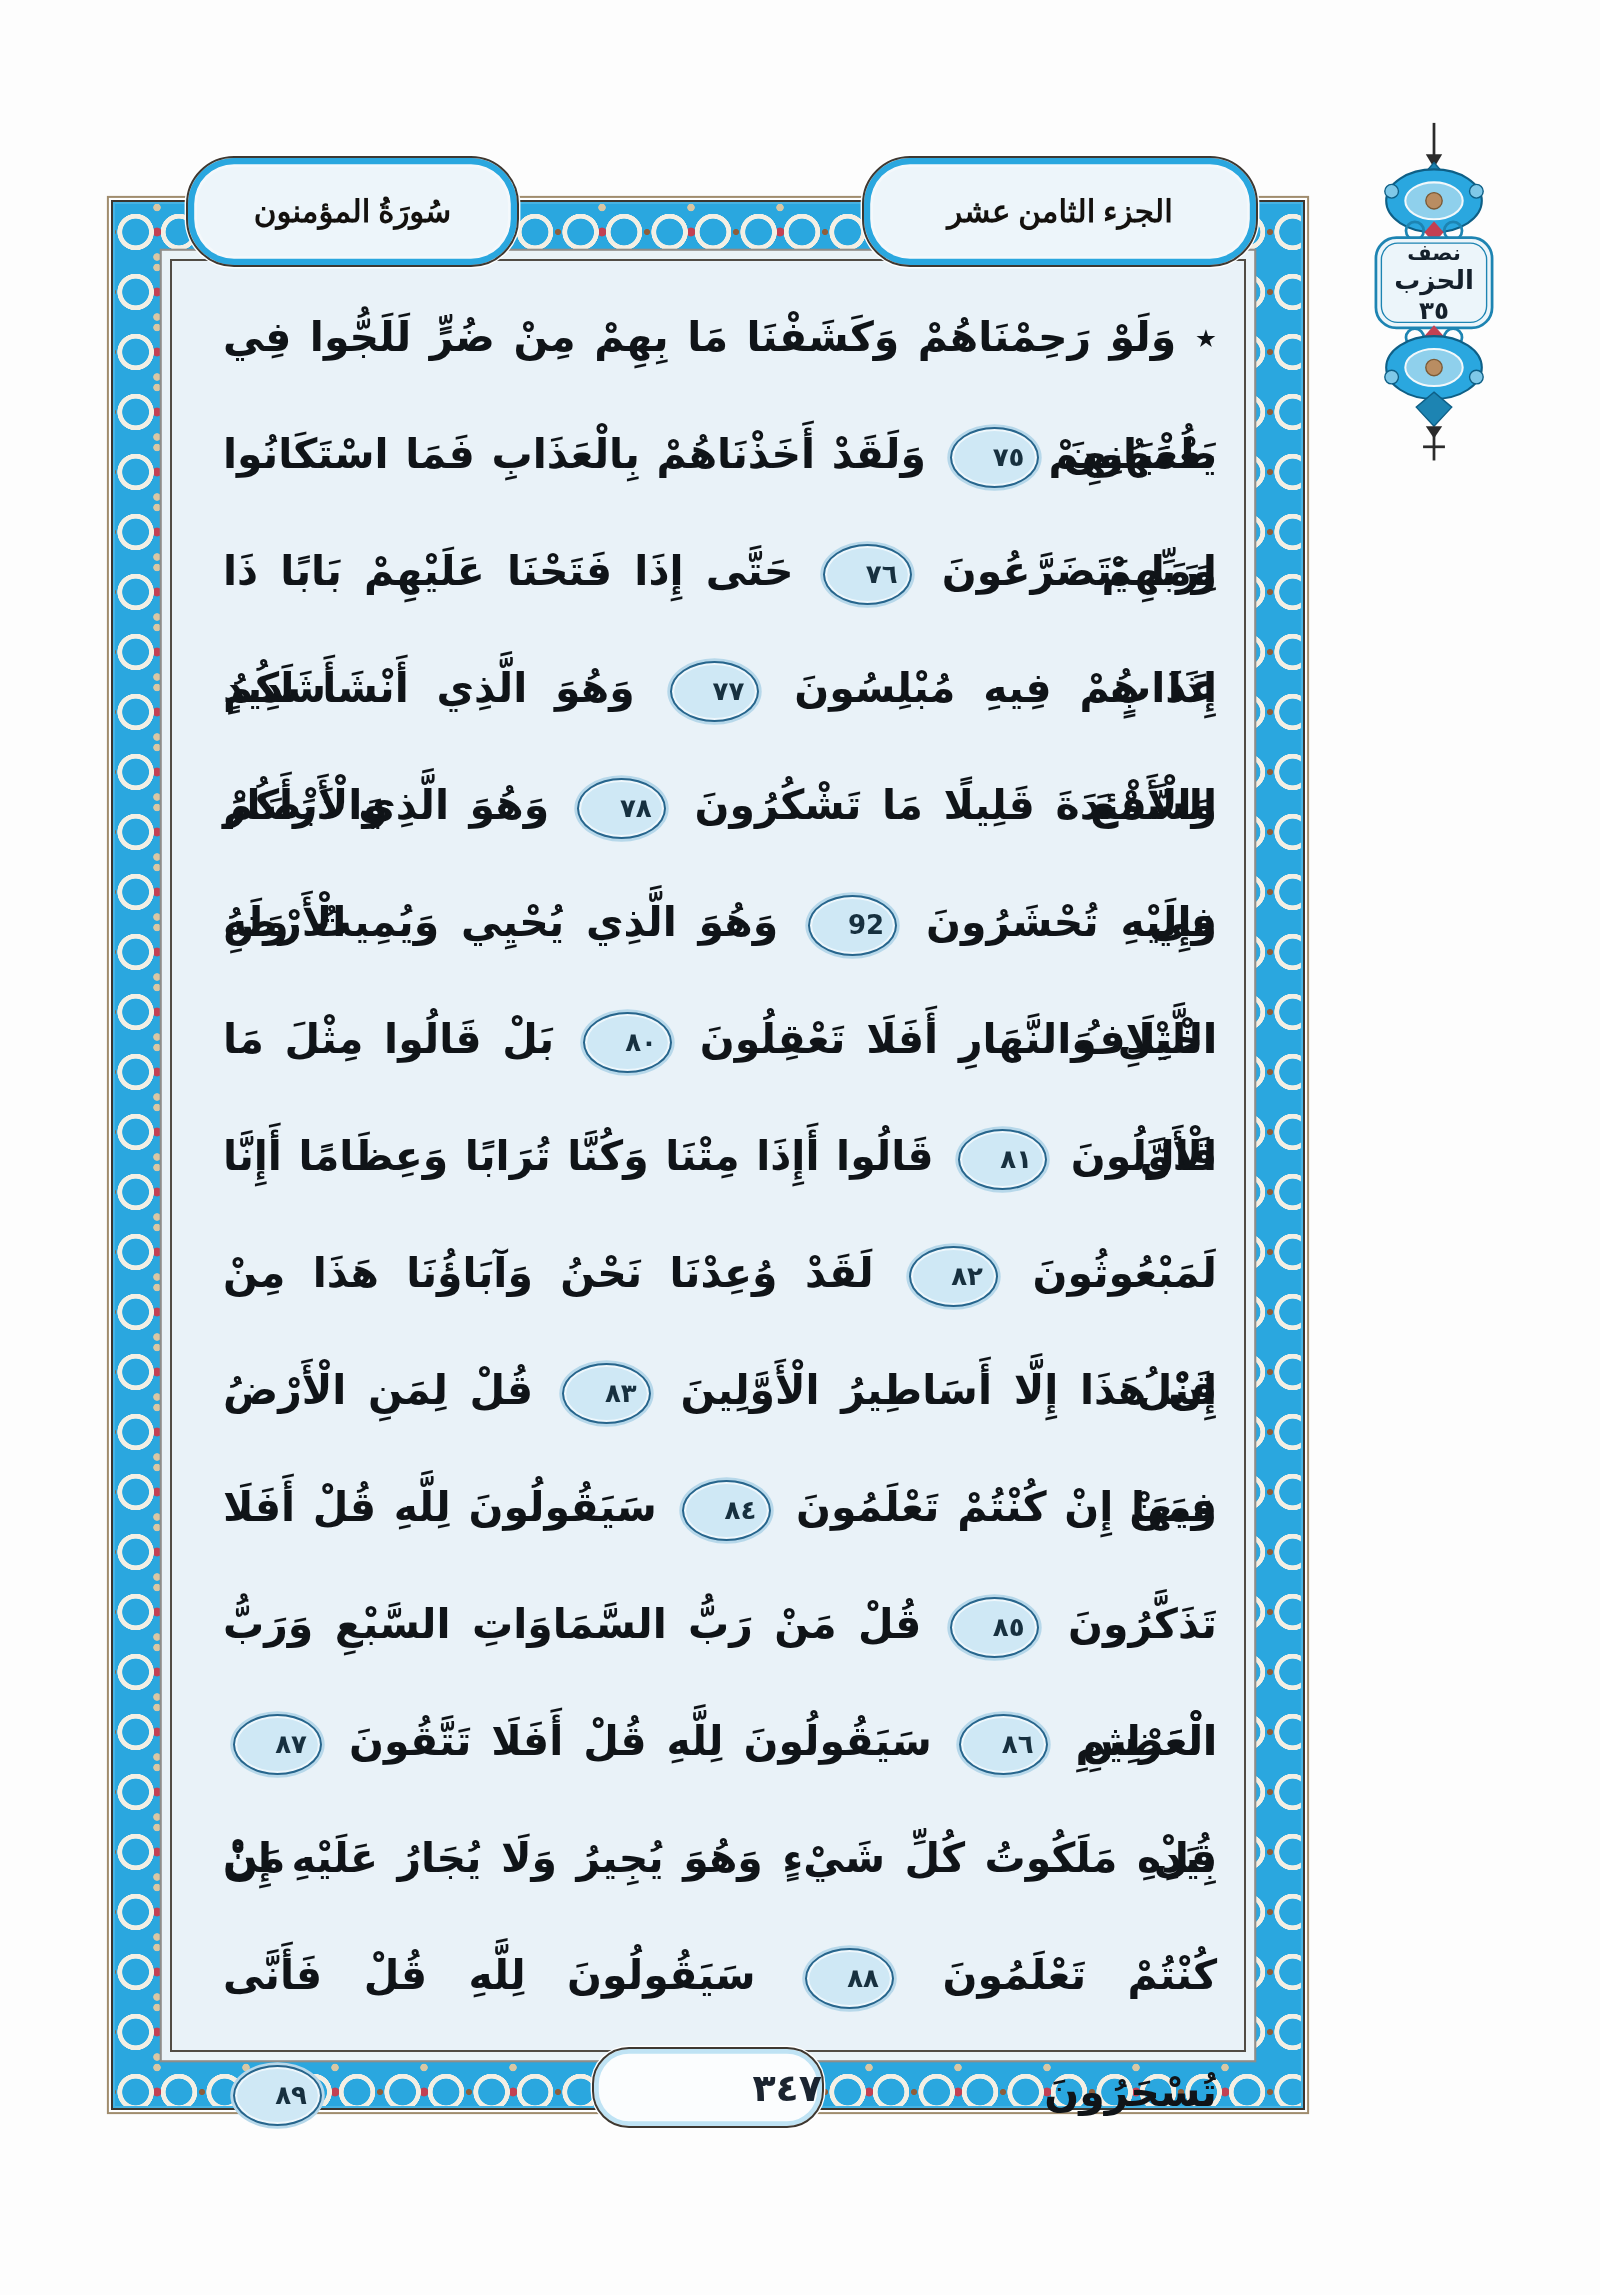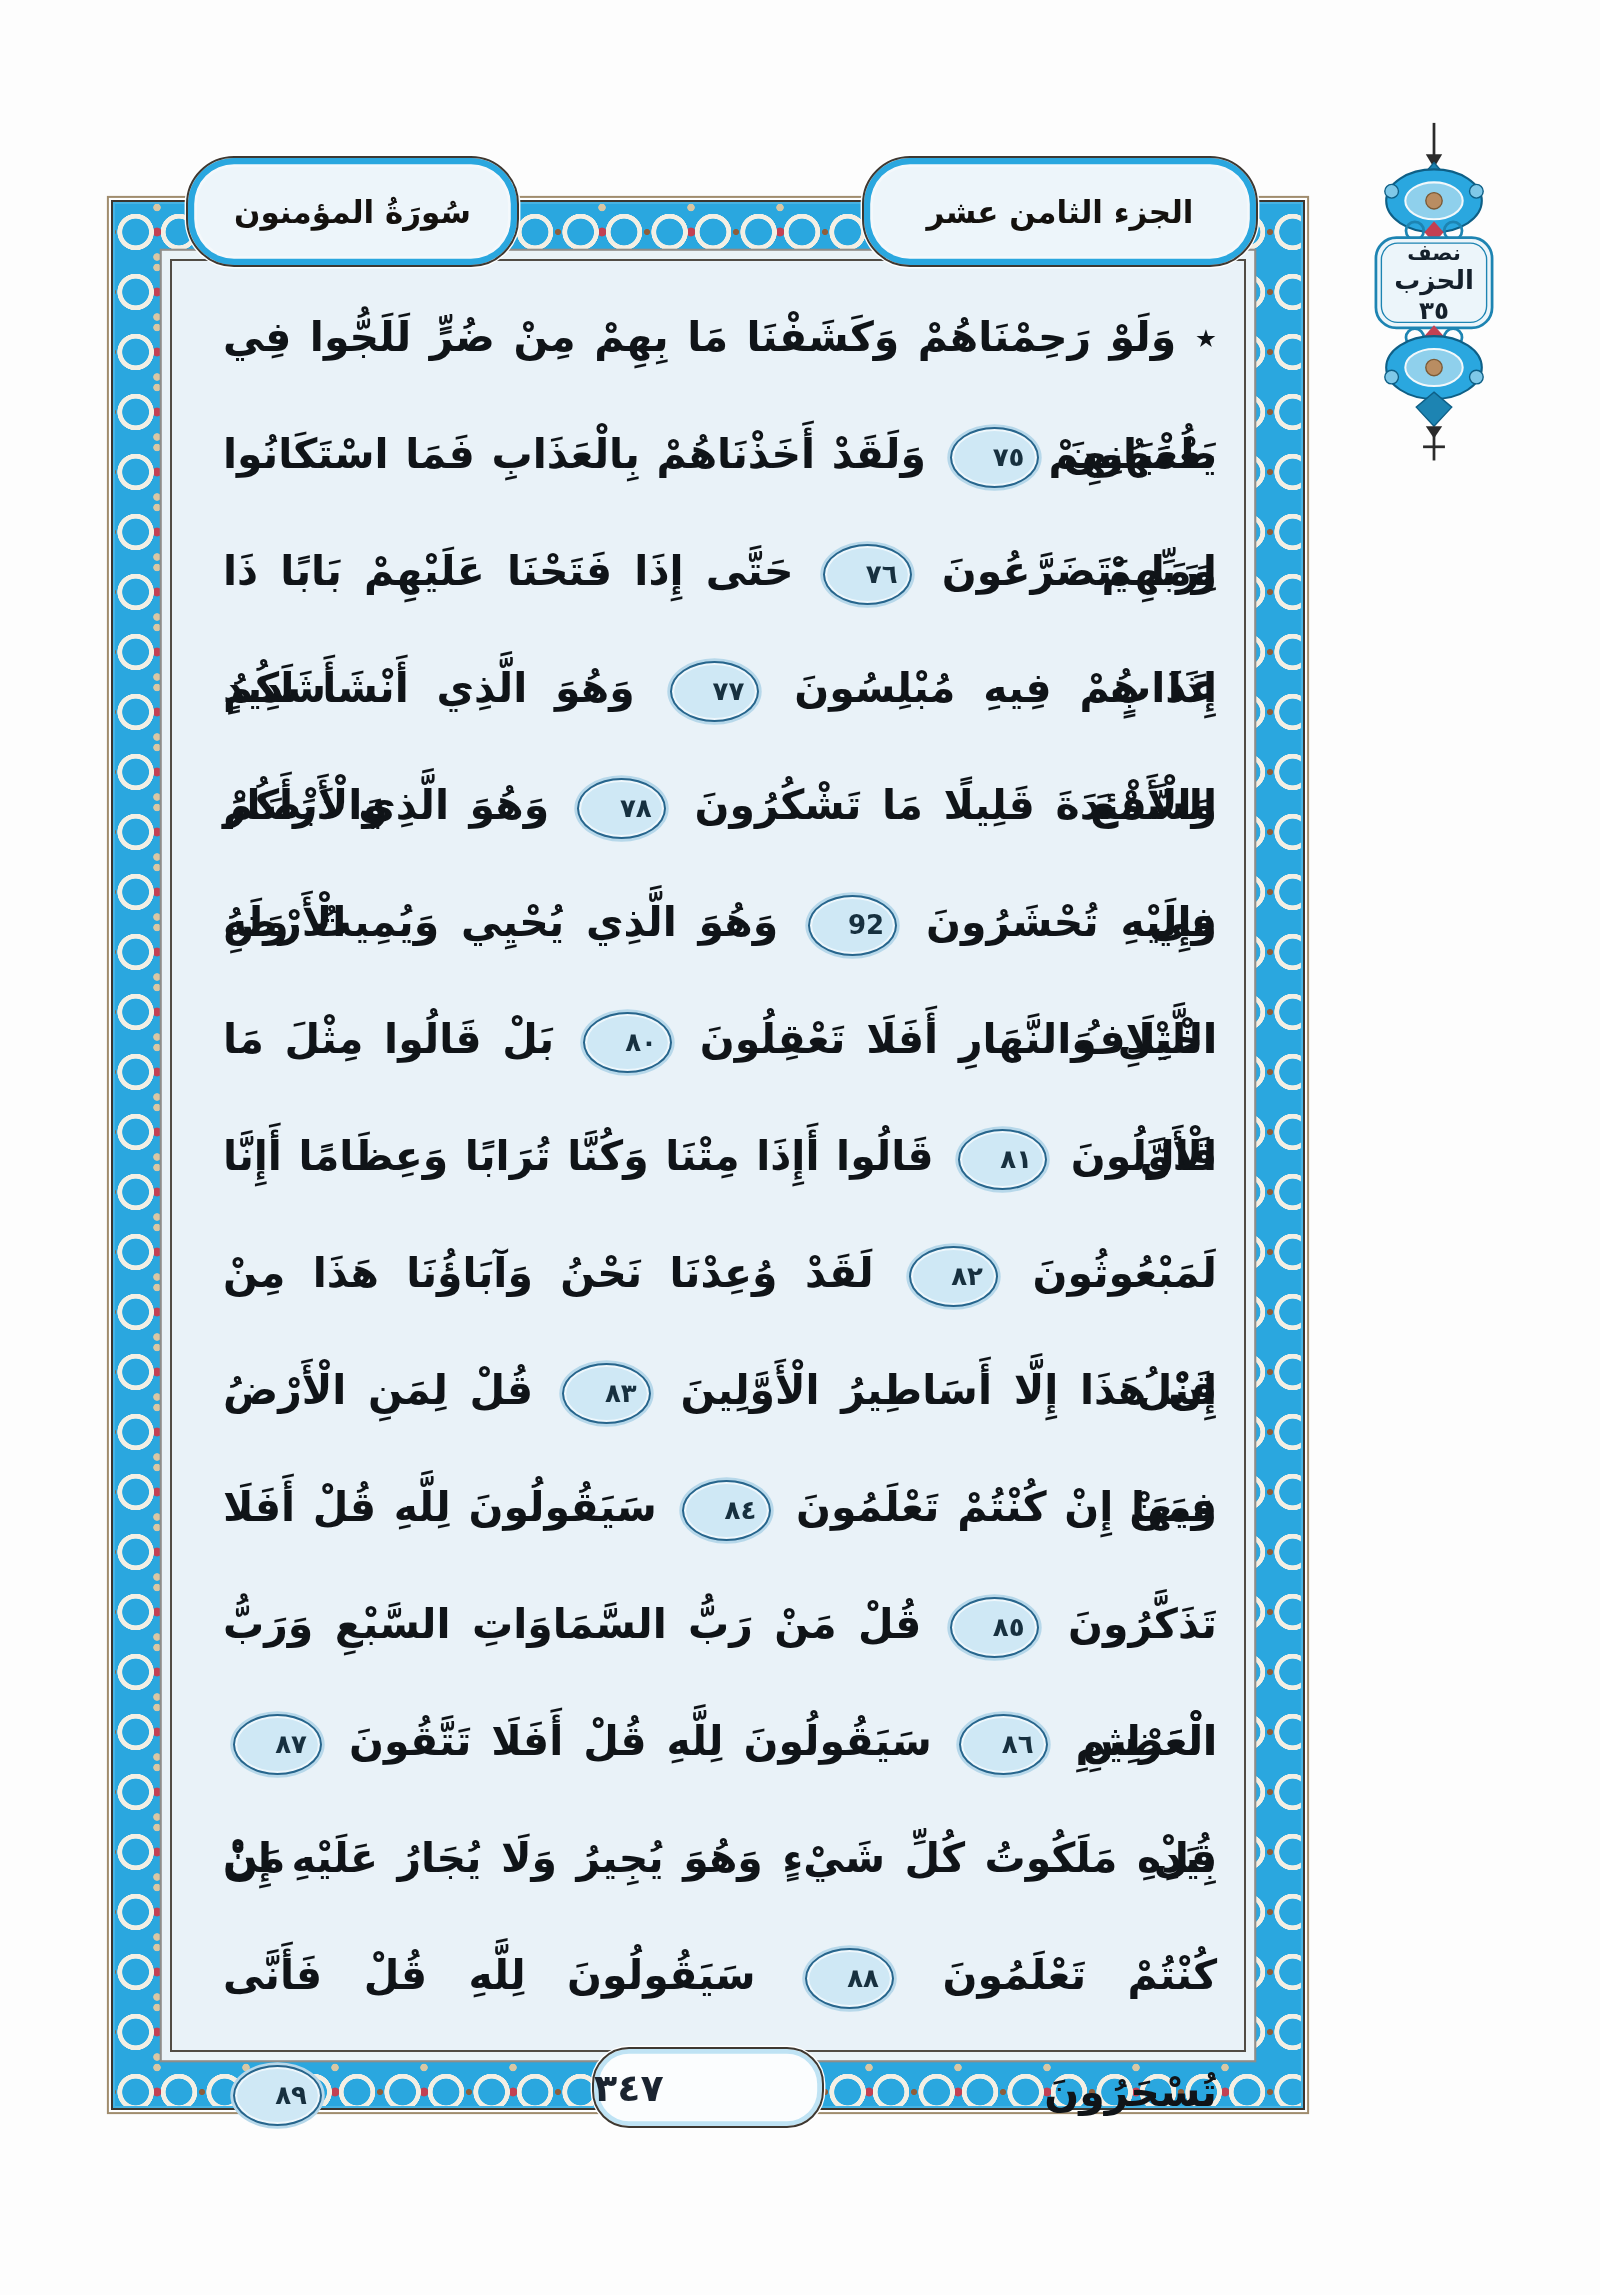--- a/index.html
+++ b/index.html
@@ -56,35 +56,36 @@
   
   .cartouche{
     position:absolute; top:156px; height:111px;
     box-sizing:border-box;
     background:#edf5fa;
     border:2.1px solid #3e3831;
     border-radius:48px;
     box-shadow:inset 0 0 0 6.2px #2aa7df, inset 0 0 0 9px #f4f8fb, 0 0 0 1.4px #ffffff;
     display:flex; align-items:center; justify-content:center;
     z-index:6;
+    font-family:Liberation Serif, serif;
   }
   .cartouche .ct-text{
     font-size:31px; font-weight:700; color:#14110e; direction:rtl; padding:0 20.5px;
   }
   .cartouche.surah{left:186px; width:333px;}
   .cartouche.juz{left:862px; width:396px;}
   
   .pagenum{
     position:absolute; left:592px; top:2047px; width:232px; height:81px;
     box-sizing:border-box;
     background:#fbfdfe;
     border:2.1px solid #3e3831;
     border-radius:37px;
     box-shadow:inset 0 0 0 4.8px #bfe3f4, 0 0 0 1.4px #ffffff;
-    display:flex; align-items:center; justify-content:flex-start;
+    display:flex; align-items:center; justify-content:flex-end;
     z-index:6;
   }
   .pagenum .pn-text{font-size:38px; font-weight:700; color:#1b2430;}
   
   .hizb{
     position:absolute; left:1352px; top:120px; width:164px; height:342px; z-index:4;
   }
   .hizb svg{position:absolute; left:0; top:0;}
   .hizb-text{
     position:absolute; left:24px; top:123px; width:116px; height:82px;

